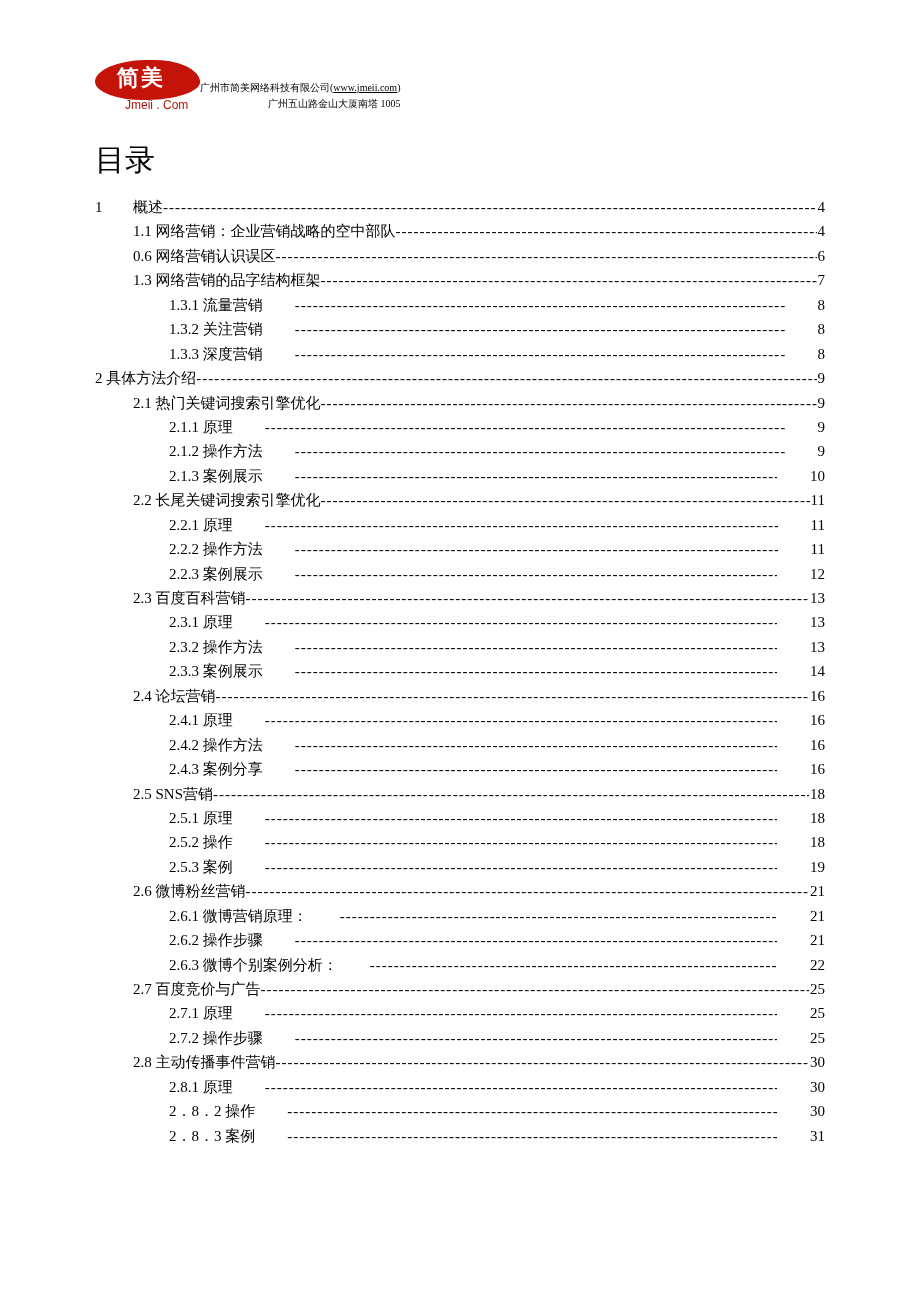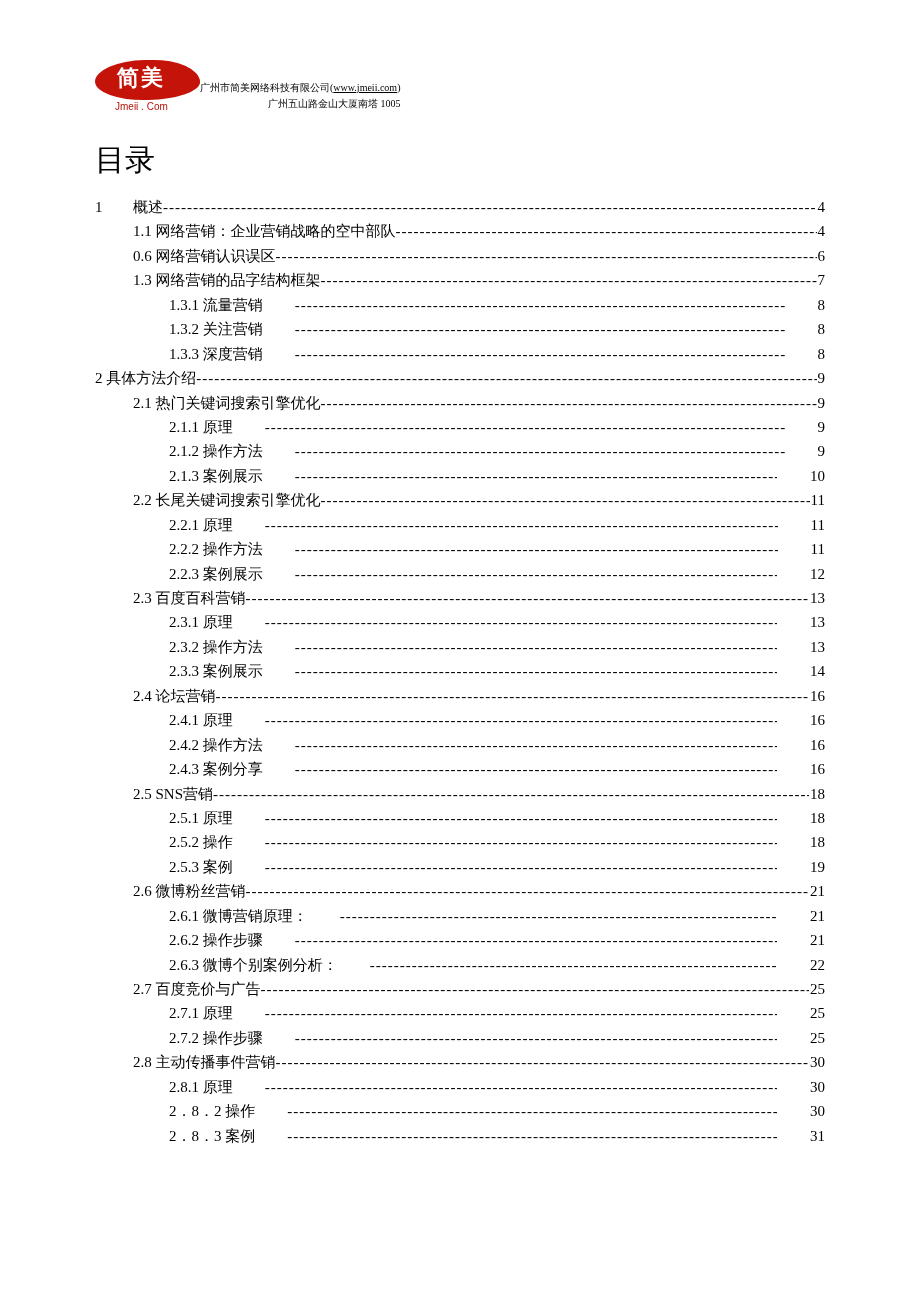--- a/index.html
+++ b/index.html
@@ -37,22 +37,22 @@
       left: 22px;
       color: #fff;
       font-size: 22px;
       font-family: "KaiTi", "楷体", serif;
       font-weight: bold;
       letter-spacing: 2px;
     }
     .logo-sub {
       position: absolute;
       bottom: -2px;
-      left: 20px;
-      font-size: 10px;
+      left: 30px;
+      font-size: 12px;
       color: #b0130a;
       font-family: Arial, sans-serif;
     }
     .company-info {
       text-align: right;
       font-size: 10px;
       line-height: 1.6;
       margin-top: 20px;
     }
     .company-info a {

